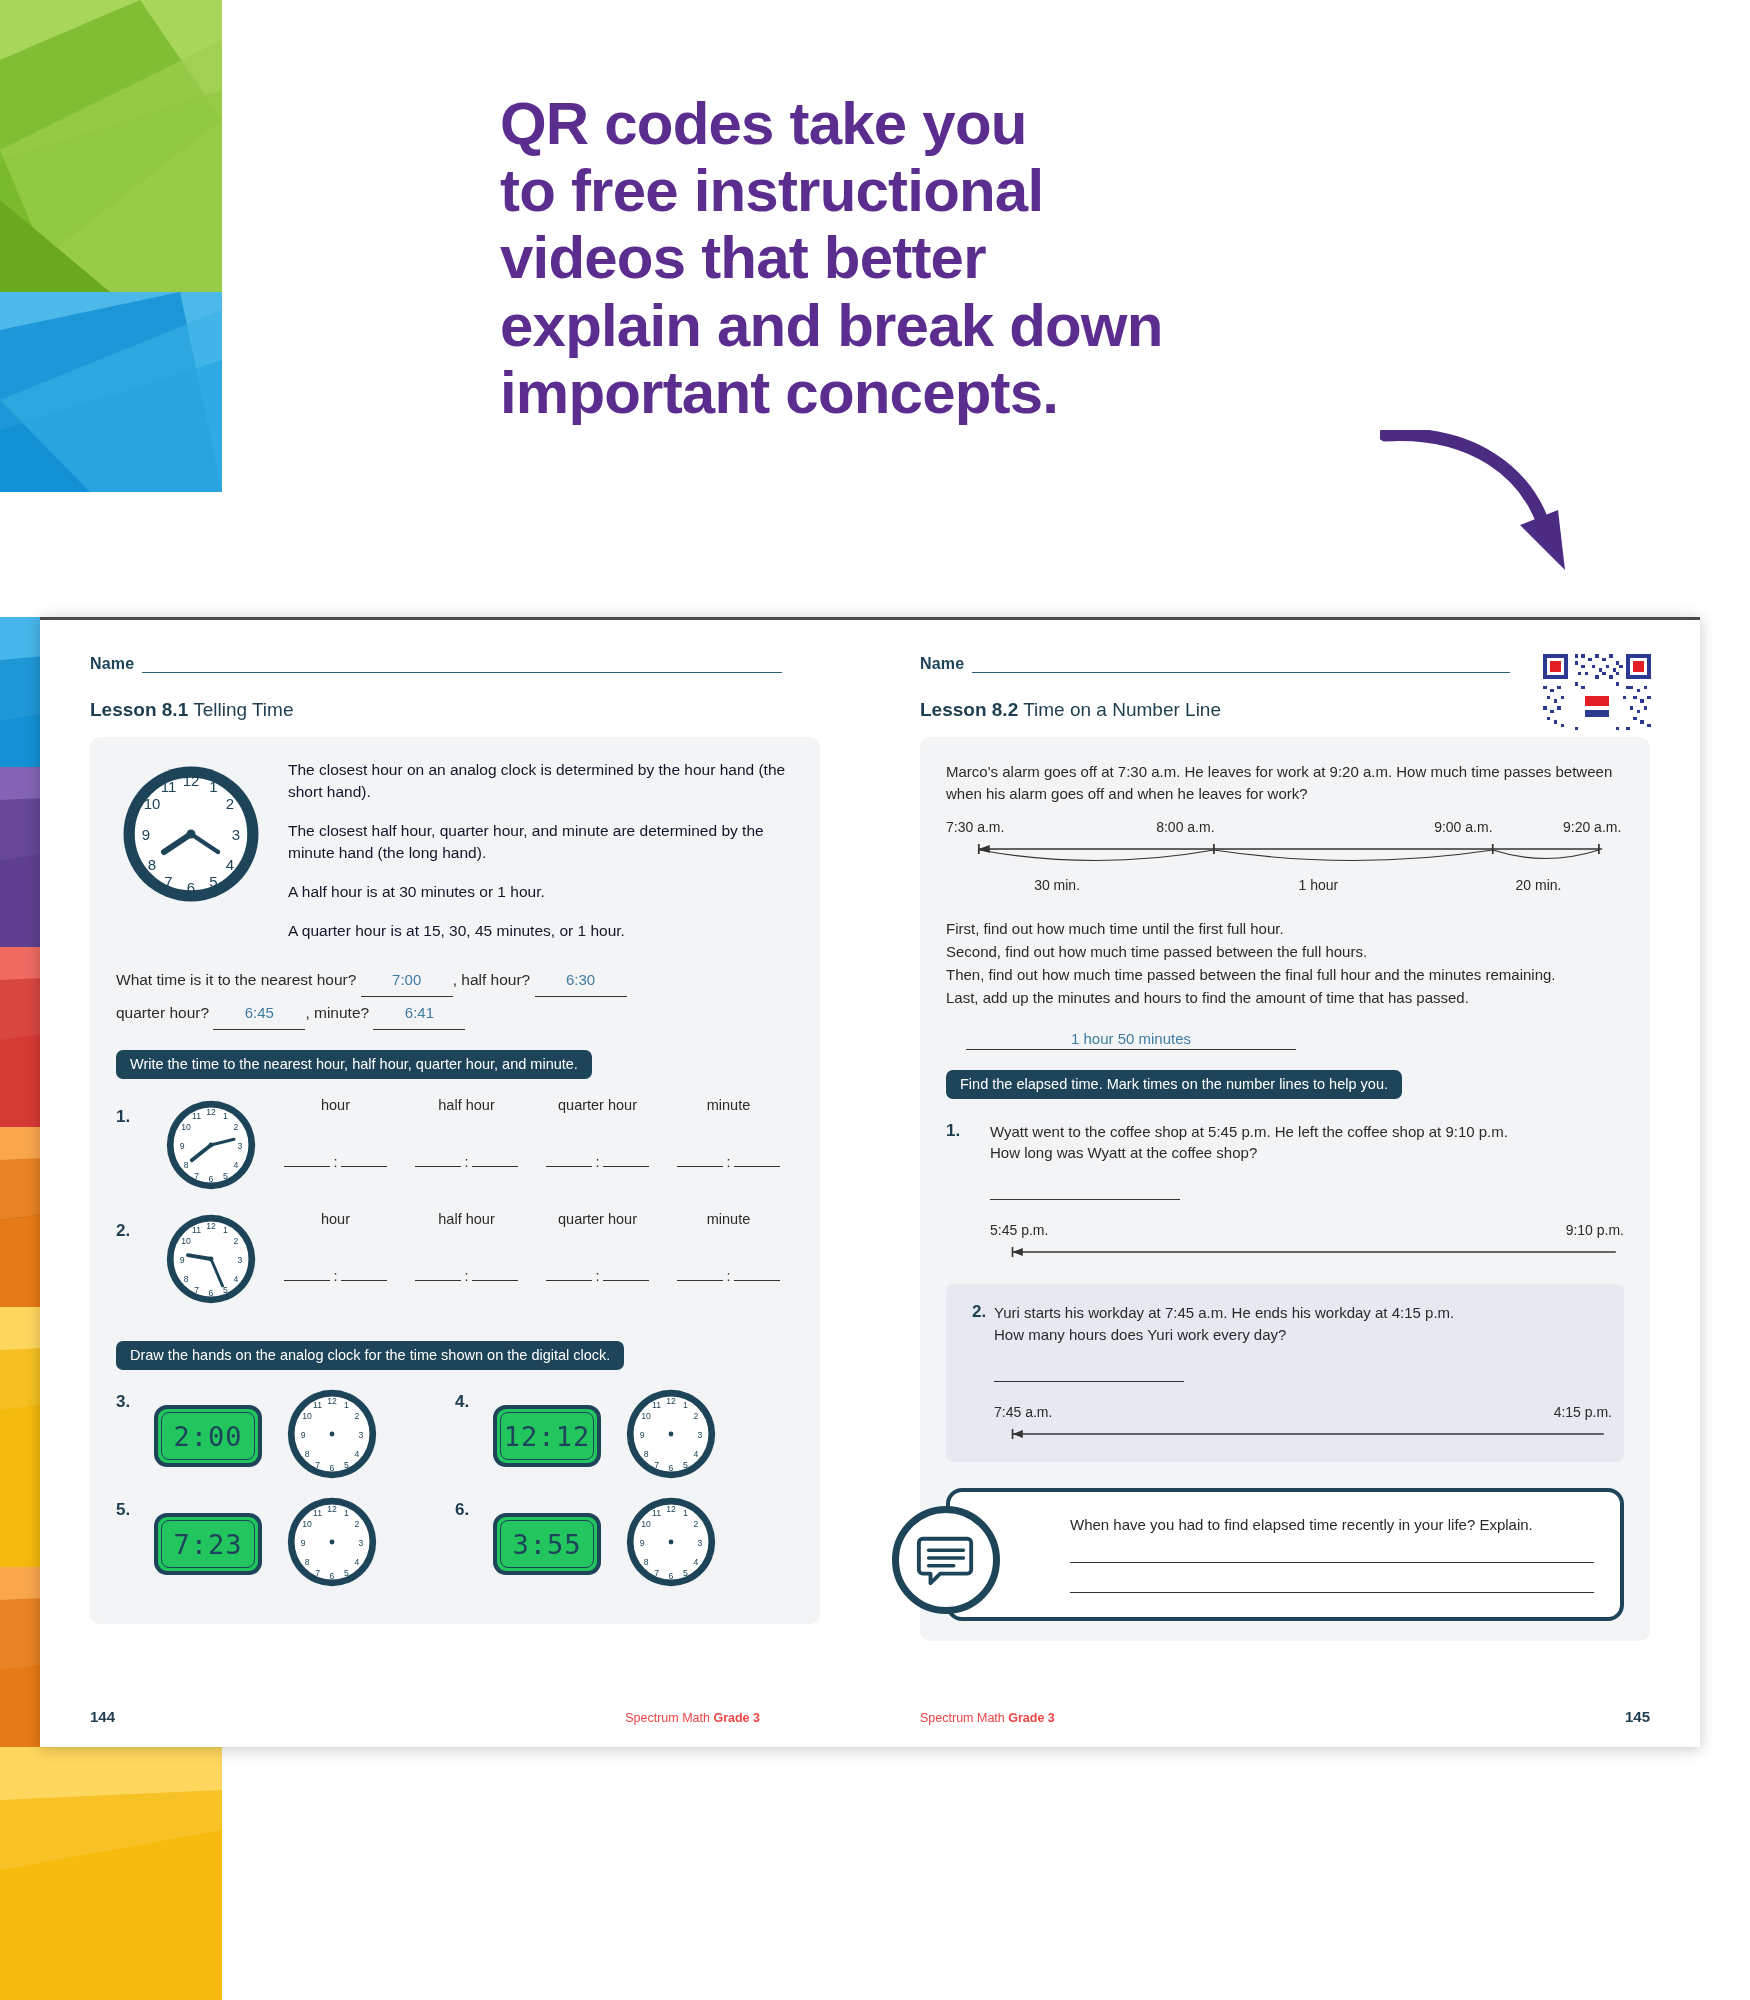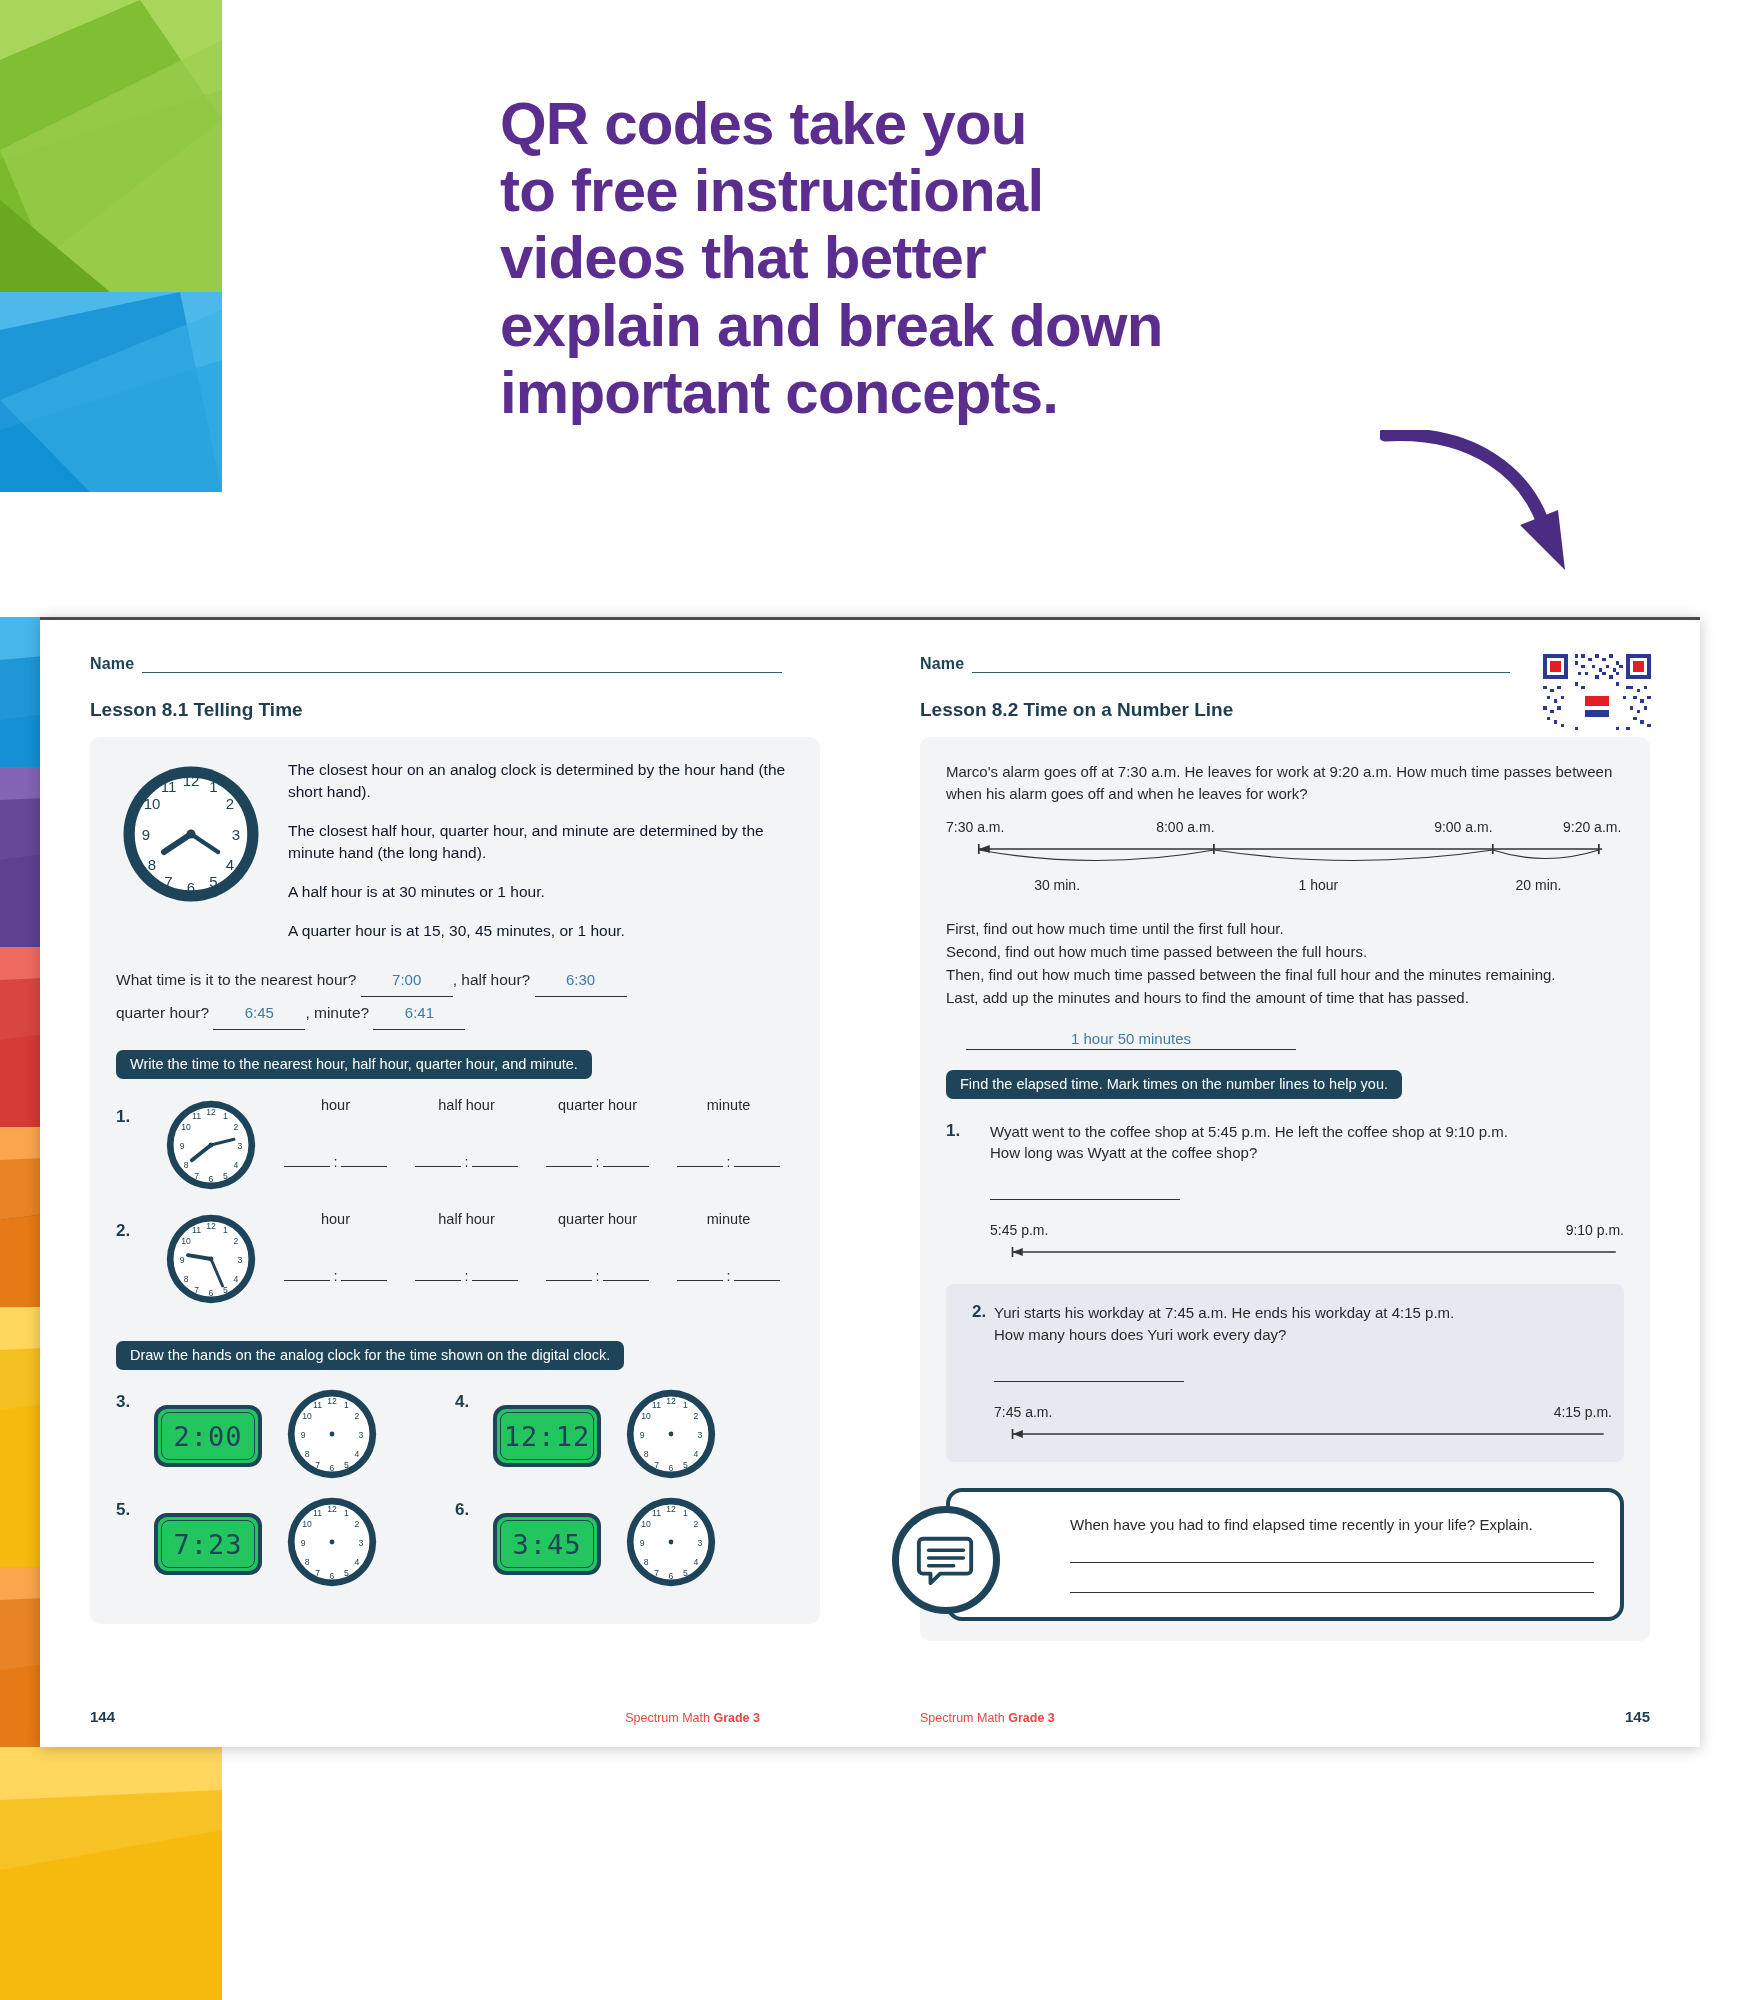--- a/index.html
+++ b/index.html
@@ -61,21 +61,21 @@
     font-size: 16px; font-weight: bold; color: #1d4458;
     letter-spacing: 0.2px;
   }
   .name-line { flex: 1; border-bottom: 1.5px solid #2c5e75; height: 16px; max-width: 640px; }
 
   .lesson-title {
     margin-top: 26px;
     font-size: 19px; color: #1d3d50;
   }
   .lesson-title b { font-weight: bold; }
-  .lesson-title span { font-weight: bold; }
+  .lesson-title span { font-weight: normal; }
 
   .panel {
     margin-top: 16px;
     background: #f3f4f6;
     border-radius: 10px;
     padding: 22px 26px 30px 26px;
     position: relative;
   }
   .panel.right-panel { padding: 24px 26px 20px 26px; }
 
@@ -506,21 +506,21 @@
                     <text x="24" y="34">10</text>
                     <text x="35" y="23">11</text>
                 </g>
                 <circle cx="50" cy="50" r="2.5" fill="#1d4458"></circle>
               </svg>
             </div>
           </div>
           <div class="dig-q">
             <div class="dig-num">6.</div>
             <div class="dig-box">
-              <span class="dig-text">3:45</span>
+              <span class="dig-text">3:55</span>
             </div>
             <div>
               <svg width="96" height="96" viewBox="0 0 100 100">
                 <circle cx="50" cy="50" r="46" fill="#1d4458"></circle>
                 <circle cx="50" cy="50" r="40" fill="#ffffff" stroke="#1d4458" stroke-width="2"></circle>
                 <g font-size="9" fill="#1d4458" text-anchor="middle" font-family="Liberation Sans, sans-serif">
                   <text x="50" y="19">12</text>
                     <text x="65" y="23">1</text>
                     <text x="76" y="34">2</text>
                   <text x="80" y="54">3</text>

